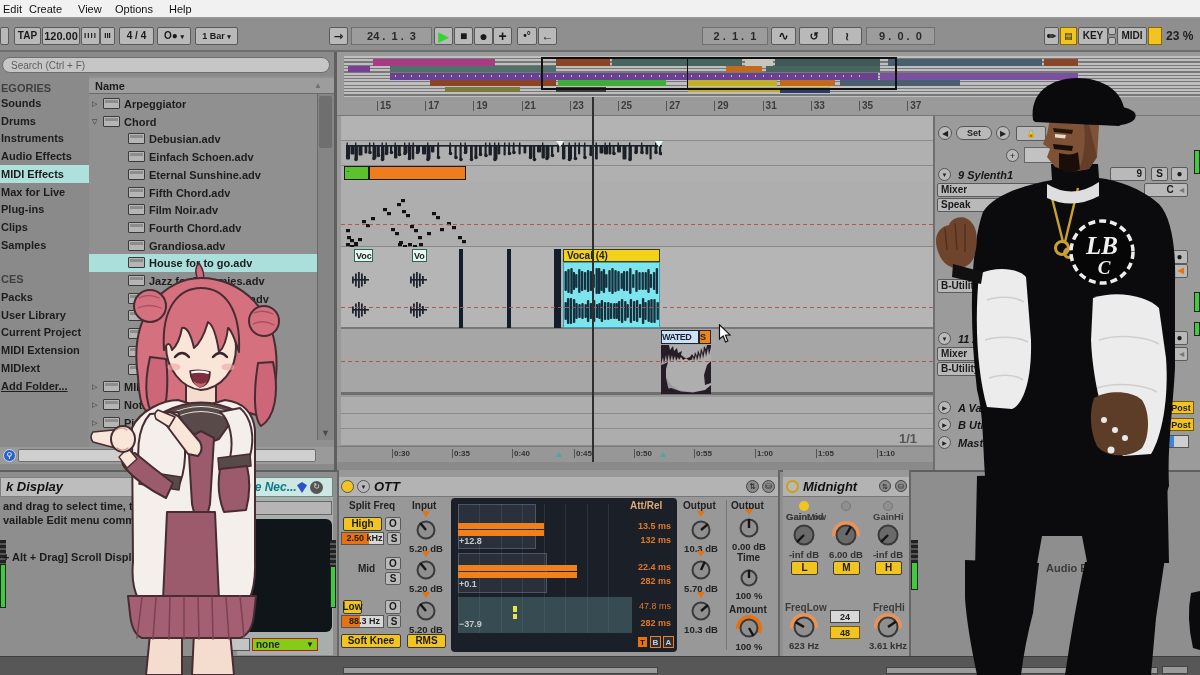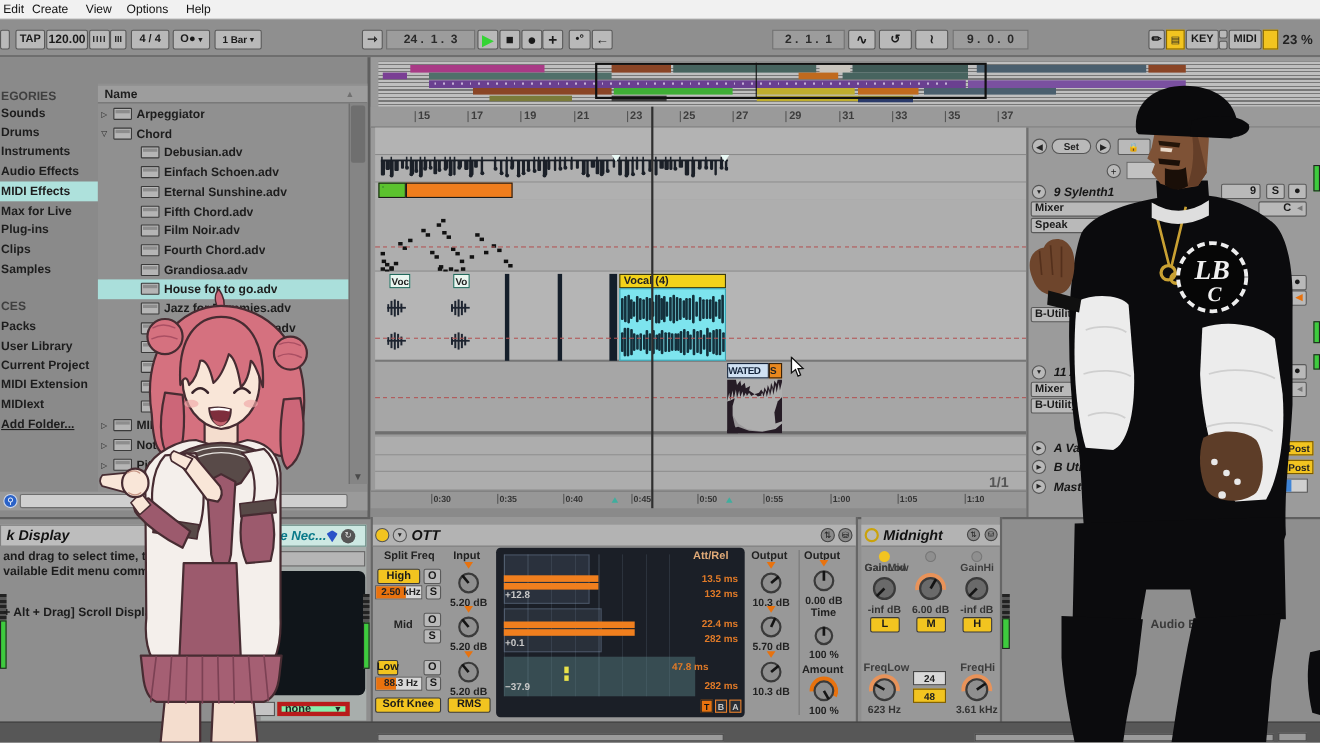--- a/index.html
+++ b/index.html
@@ -53,20 +53,21 @@
     <div class="abs" style="left:1060,px;top:27px"></div>
     <div class="abs" style="left:1060px;top:27px;width:17px;height:18px;background:#f2c420;border:1px solid #8a6a00;display:flex;align-items:center;justify-content:center;font-size:9px;color:#222">▤</div>
     <div class="abs btn" style="left:1078px;top:27px;width:30px;height:18px;">KEY</div>
     <div class="abs btn" style="left:1108px;top:27px;width:8px;height:8px;top:27px"></div>
     <div class="abs btn" style="left:1108px;top:37px;width:8px;height:8px;"></div>
     <div class="abs btn" style="left:1117px;top:27px;width:30px;height:18px;">MIDI</div>
     <div class="abs" style="left:1148px;top:27px;width:14px;height:18px;background:#f2c420;border:1px solid #8a6a00"></div>
     <div class="abs" style="left:1166px;top:29px;font-size:12px;font-weight:bold;color:#222">23 %</div>
     <div class="abs" style="left:0;top:52px;width:334px;height:418px;background:#8a8a8a"></div>
     <div class="abs" style="left:334px;top:52px;width:3px;height:418px;background:#5f5f5f"></div>
+    <div class="abs" style="left:2px;top:57px;width:328px;height:16px;background:#c6c6c6;border:1px solid #6e6e6e;border-radius:8px;font-size:10px;color:#5e5e5e;padding:2px 0 0 8px">Search (Ctrl + F)</div>
     <div class="abs" style="left:1px;top:82px;font-size:11px;font-weight:bold;color:#3f3f3f">EGORIES</div>
     <div class="abs" style="left:1px;top:97px;font-size:11px;font-weight:bold;color:#1d1d1d">Sounds</div>
     <div class="abs" style="left:1px;top:114.7px;font-size:11px;font-weight:bold;color:#1d1d1d">Drums</div>
     <div class="abs" style="left:1px;top:132.4px;font-size:11px;font-weight:bold;color:#1d1d1d">Instruments</div>
     <div class="abs" style="left:1px;top:150.1px;font-size:11px;font-weight:bold;color:#1d1d1d">Audio Effects</div>
     <div class="abs" style="left:0;top:164.79999999999998px;width:89px;height:18px;background:#aee1dc"></div>
     <div class="abs" style="left:1px;top:167.79999999999998px;font-size:11px;font-weight:bold;color:#1d1d1d">MIDI Effects</div>
     <div class="abs" style="left:1px;top:185.49999999999997px;font-size:11px;font-weight:bold;color:#1d1d1d">Max for Live</div>
     <div class="abs" style="left:1px;top:203.19999999999996px;font-size:11px;font-weight:bold;color:#1d1d1d">Plug-ins</div>
     <div class="abs" style="left:1px;top:220.89999999999995px;font-size:11px;font-weight:bold;color:#1d1d1d">Clips</div>
@@ -578,21 +579,21 @@
     <div class="abs" style="left:3px;top:514px;font-size:11px;font-weight:bold;color:#1c1c1c">vailable Edit menu command to</div>
     <div class="abs" style="left:3px;top:551px;font-size:11px;font-weight:bold;color:#1c1c1c">+ Alt + Drag] Scroll Display</div>
     <div class="abs" style="left:237px;top:477px;width:96px;height:178px;background:#a8aeac"></div>
     <div class="abs" style="left:237px;top:477px;width:96px;height:20px;background:#cde8e2;border:1px solid #6a8a84"></div>
     <div class="abs" style="left:240px;top:480px;font-size:12px;font-weight:bold;font-style:italic;color:#0a7a8a">ope Nec...</div>
     <div class="abs" style="left:297px;top:482px;width:10px;height:11px;background:#2a52c8;clip-path:polygon(50% 0,100% 30%,50% 100%,0 30%)"></div>
     <div class="abs" style="left:310px;top:481px;width:13px;height:13px;border-radius:50%;background:#555;color:#ddd;font-size:8px;text-align:center;line-height:12px">↻</div>
     <div class="abs" style="left:238px;top:501px;width:94px;height:14px;background:#b5b5b5;border:1px solid #666;font-size:10px;font-weight:bold;color:#222;padding-left:3px">ult</div>
     <div class="abs" style="left:238px;top:519px;width:94px;height:113px;background:#10151a;border-radius:6px"></div>
     <div class="abs" style="left:200px;top:638px;width:50px;height:13px;background:#c4c4c4;border:1px solid #555"></div>
-    <div class="abs" style="left:252px;top:638px;width:66px;height:13px;background:#86efac;border:4px solid #b91c1c;font-size:10px;font-weight:bold;color:#222;padding:0 3px;display:flex;align-items:center;justify-content:space-between">none<span style="font-size:8px">▼</span></div>
+    <div class="abs" style="left:252px;top:638px;width:66px;height:13px;background:#84cc16;border:1px solid #b91c1c;font-size:10px;font-weight:bold;color:#222;padding:0 3px;display:flex;align-items:center;justify-content:space-between">none<span style="font-size:8px">▼</span></div>
     <div class="abs" style="left:330px;top:540px;width:6px;height:26px;background:repeating-linear-gradient(180deg,#222 0 3px,#555 3px 5px)"></div>
     <div class="abs" style="left:330px;top:566px;width:6px;height:42px;background:#3ecb3e;border:1px solid #222"></div>
     <div class="abs" style="left:337px;top:470px;width:443px;height:188px;background:#989898;border-left:2px solid #666;border-right:2px solid #666"></div>
     <div class="abs" style="left:339px;top:477px;width:439px;height:20px;background:#b3b3b3;border-bottom:1px solid #777"></div>
     <div class="abs" style="left:341px;top:480px;width:13px;height:13px;border-radius:50%;background:#f2c420;border:1px solid #555"></div>
     <div class="abs" style="left:357px;top:480px;width:13px;height:13px;border-radius:50%;background:#b9b9b9;border:1px solid #555;font-size:6px;text-align:center;line-height:12px;color:#222">▼</div>
     <div class="abs" style="left:374px;top:479px;font-size:13px;font-weight:bold;font-style:italic;color:#111">OTT</div>
     <div class="abs" style="left:746px;top:480px;width:13px;height:13px;border-radius:50%;background:#8a8a8a;border:1px solid #444;color:#222;font-size:8px;text-align:center;line-height:12px">⇅</div>
     <div class="abs" style="left:762px;top:480px;width:13px;height:13px;border-radius:50%;background:#8a8a8a;border:1px solid #444;color:#222;font-size:8px;text-align:center;line-height:12px">⛁</div>
     <div class="abs" style="left:349px;top:500px;font-size:10px;font-weight:bold;color:#222">Split Freq</div>
@@ -644,21 +645,21 @@
     <div class="abs" style="left:513px;top:606px;width:4px;height:6px;background:#e8e24a"></div>
     <div class="abs" style="left:513px;top:614px;width:4px;height:5px;background:#e8e24a"></div>
     <div class="abs" style="left:459px;top:536px;font-size:9px;font-weight:bold;color:#c8c8c8">+12.8</div>
     <div class="abs" style="left:459px;top:579px;font-size:9px;font-weight:bold;color:#c8c8c8">+0.1</div>
     <div class="abs" style="left:459px;top:619px;font-size:9px;font-weight:bold;color:#c8c8c8">−37.9</div>
     <div class="abs" style="left:630px;top:500px;font-size:10px;font-weight:bold;color:#e0aa78">Att/Rel</div>
     <div class="abs" style="left:611px;top:521px;width:60px;text-align:right;font-size:9px;font-weight:bold;color:#e07a28">13.5 ms</div>
     <div class="abs" style="left:611px;top:535px;width:60px;text-align:right;font-size:9px;font-weight:bold;color:#e07a28">132 ms</div>
     <div class="abs" style="left:611px;top:562px;width:60px;text-align:right;font-size:9px;font-weight:bold;color:#e07a28">22.4 ms</div>
     <div class="abs" style="left:611px;top:576px;width:60px;text-align:right;font-size:9px;font-weight:bold;color:#e07a28">282 ms</div>
-    <div class="abs" style="left:611px;top:601px;width:60px;text-align:left;font-size:9px;font-weight:bold;color:#e07a28">47.8 ms</div>
+    <div class="abs" style="left:611px;top:601px;width:60px;text-align:right;font-size:9px;font-weight:normal;color:#e07a28">47.8 ms</div>
     <div class="abs" style="left:611px;top:618px;width:60px;text-align:right;font-size:9px;font-weight:bold;color:#e07a28">282 ms</div>
     <div class="abs" style="left:637px;top:636px;width:11px;height:12px;background:#e8720e;border:1px solid #222;color:#111;font-size:8px;font-weight:bold;text-align:center;line-height:11px">T</div>
     <div class="abs" style="left:650px;top:636px;width:11px;height:12px;background:#2a2e35;border:1px solid #e87f2a;color:#ccc;font-size:8px;font-weight:bold;text-align:center;line-height:11px">B</div>
     <div class="abs" style="left:663px;top:636px;width:11px;height:12px;background:#2a2e35;border:1px solid #e87f2a;color:#ccc;font-size:8px;font-weight:bold;text-align:center;line-height:11px">A</div>
     <div class="abs" style="left:683px;top:500px;font-size:10px;font-weight:bold;color:#222">Output</div>
     <svg class="abs" style="left:685px;top:510px" width="32" height="36" viewBox="-16 -20 32 36">
       <path d="M-4,-19 L4,-19 L0,-13 Z" fill="#e8720e"></path>
       <circle cx="0" cy="0" r="8.5" fill="#8f8f8f" stroke="#3a3a3a" stroke-width="2"></circle>
       <line x1="0" y1="0" x2="6.9" y2="-5.8" stroke="#141414" stroke-width="2.4"></line>
     </svg>

